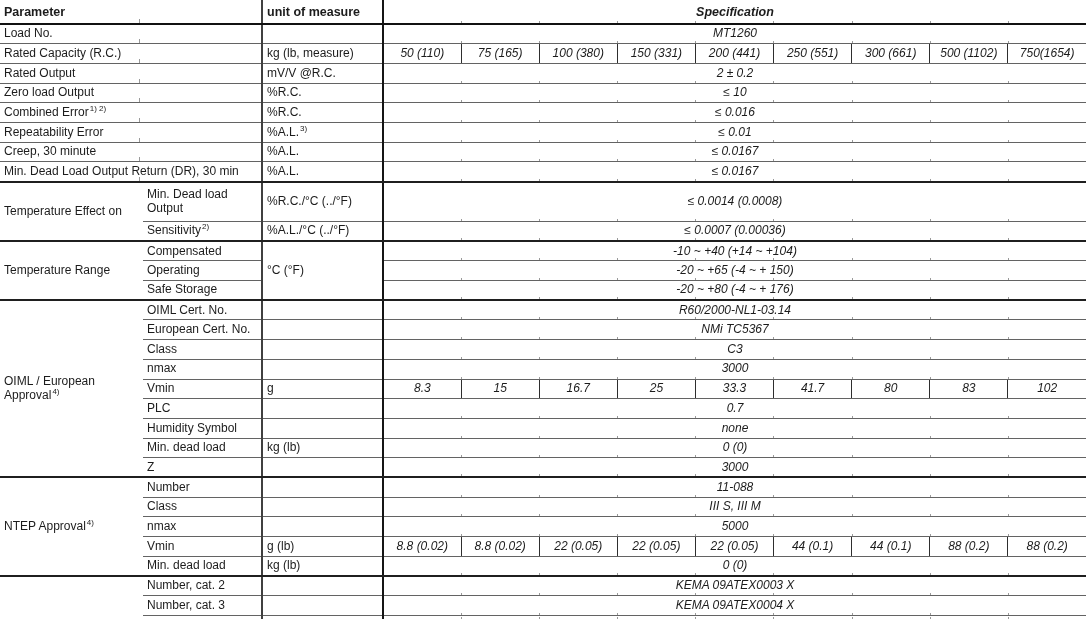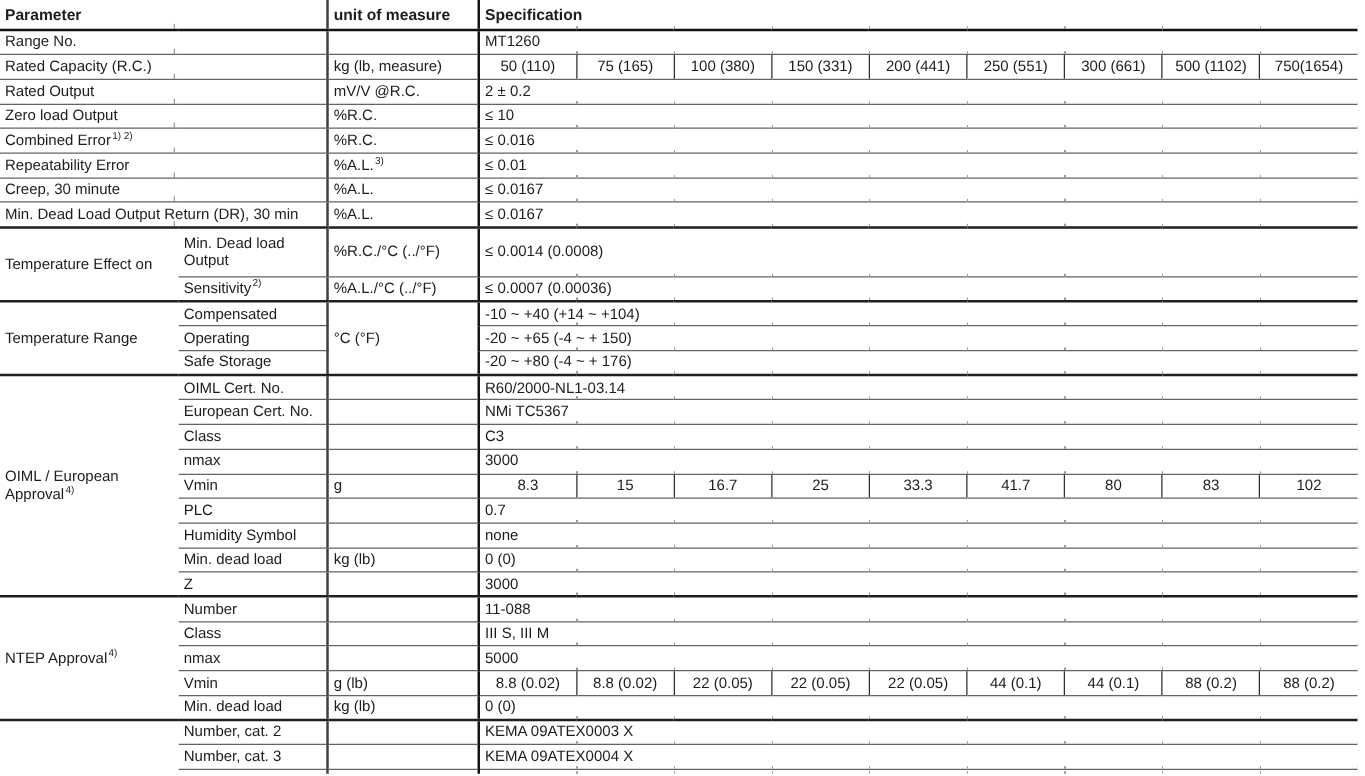--- a/index.html
+++ b/index.html
@@ -15,22 +15,22 @@
     padding: 0 4px; font-size: 12px; font-weight: 400; vertical-align: middle;
     line-height: 1.12; white-space: nowrap; overflow: hidden; text-align: left;
   }
   th { font-weight: 700; font-size: 12.5px; }
   tr.r   { height: 19.7px; }
   tr.hd  { height: 24px; }
   tr.tall{ height: 40px; }
   tr.stub{ height: 4px; }
   
   .u  { border-left: 2px solid #404040; }
-  .s1 { border-left: 2px solid #151515; text-align: left; position: relative; }
-  .sc { border-left: 1.4px solid #2e2e2e; text-align: center; padding: 0 2px; }
+  .s1 { border-left: 2px solid #151515; text-align: center; position: relative; font-style: italic; }
+  .sc { border-left: 1.4px solid #2e2e2e; text-align: center; padding: 0 2px; font-style: italic; }
   .scf{ border-left: 2px solid #151515; }
   
   .bb  { border-bottom: 1.3px solid #636363; }
   .bbg { border-bottom: 2px solid #1f1f1f; }
   tr.hd th { border-bottom: 2px solid #111111; margin-left: 48px; }
   
   .wrap { white-space: normal; }
   .g  { white-space: normal; padding-left: 4px; margin-left: 40px; }
   .sp { padding-left: 4px; margin-left: 37px; }
   
@@ -66,21 +66,21 @@
   </colgroup>
 
   <tbody>
         <tr class="hd">
     <th colspan="2" class="p">Parameter</th>
     <th class="u">unit of measure</th>
     <th colspan="9" class="s1">Specification</th>
   </tr>
 
   <tr class="r">
-    <td colspan="2" class="p bb">Range No.</td>
+    <td colspan="2" class="p bb">Load No.</td>
     <td class="u bb"></td>
     <td colspan="9" class="s1 bb">MT1260</td>
   </tr>
 
   <tr class="r">
     <td colspan="2" class="p bb">Rated Capacity (R.C.)</td>
     <td class="u bb">kg (lb, measure)</td>
     <td class="sc scf bb">50 (110)</td>
     <td class="sc bb">75 (165)</td>
     <td class="sc bb">100 (380)</td>

